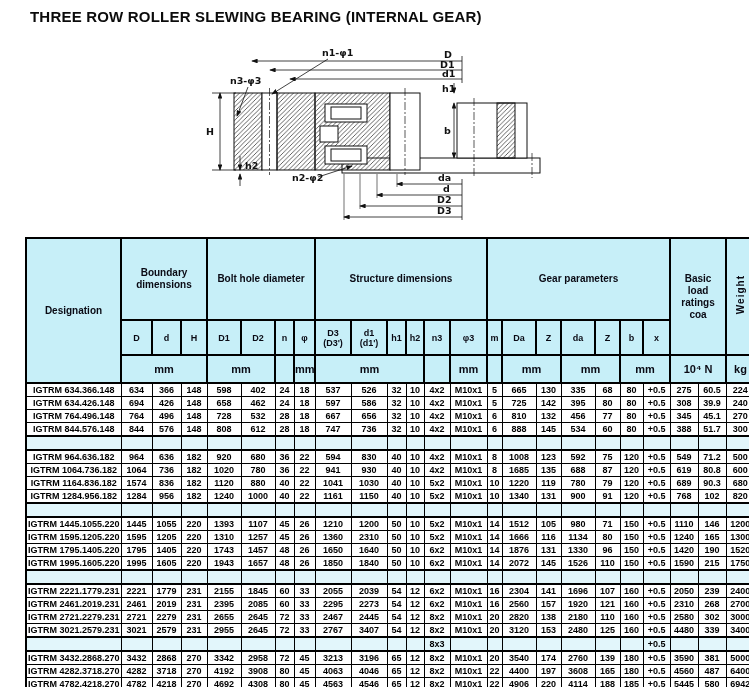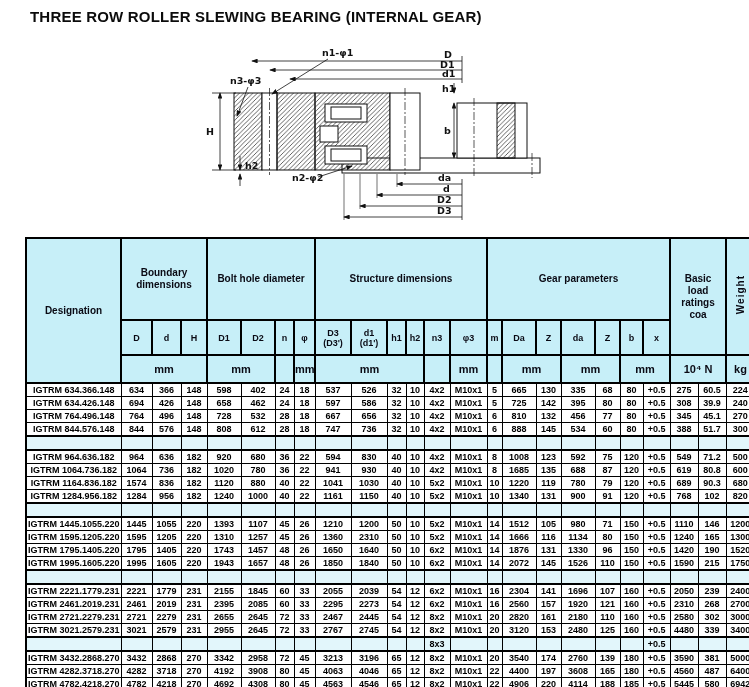--- a/index.html
+++ b/index.html
@@ -653,40 +653,40 @@
           <td>72</td>
           <td>33</td>
           <td>2467</td>
           <td>2445</td>
           <td>54</td>
           <td>12</td>
           <td>8x2</td>
           <td>M10x1</td>
           <td>20</td>
           <td>2820</td>
-          <td>161</td>
+          <td>138</td>
           <td>2180</td>
           <td>110</td>
           <td>160</td>
           <td>+0.5</td>
           <td>2580</td>
           <td>302</td>
           <td>3000</td>
         </tr>
         <tr>
           <td>IGTRM 3021.2579.231</td>
           <td>3021</td>
           <td>2579</td>
           <td>231</td>
           <td>2955</td>
           <td>2645</td>
           <td>72</td>
           <td>33</td>
           <td>2767</td>
-          <td>2745</td>
+          <td>3407</td>
           <td>54</td>
           <td>12</td>
           <td>8x2</td>
           <td>M10x1</td>
           <td>20</td>
           <td>3120</td>
           <td>153</td>
           <td>2480</td>
           <td>125</td>
           <td>160</td>

